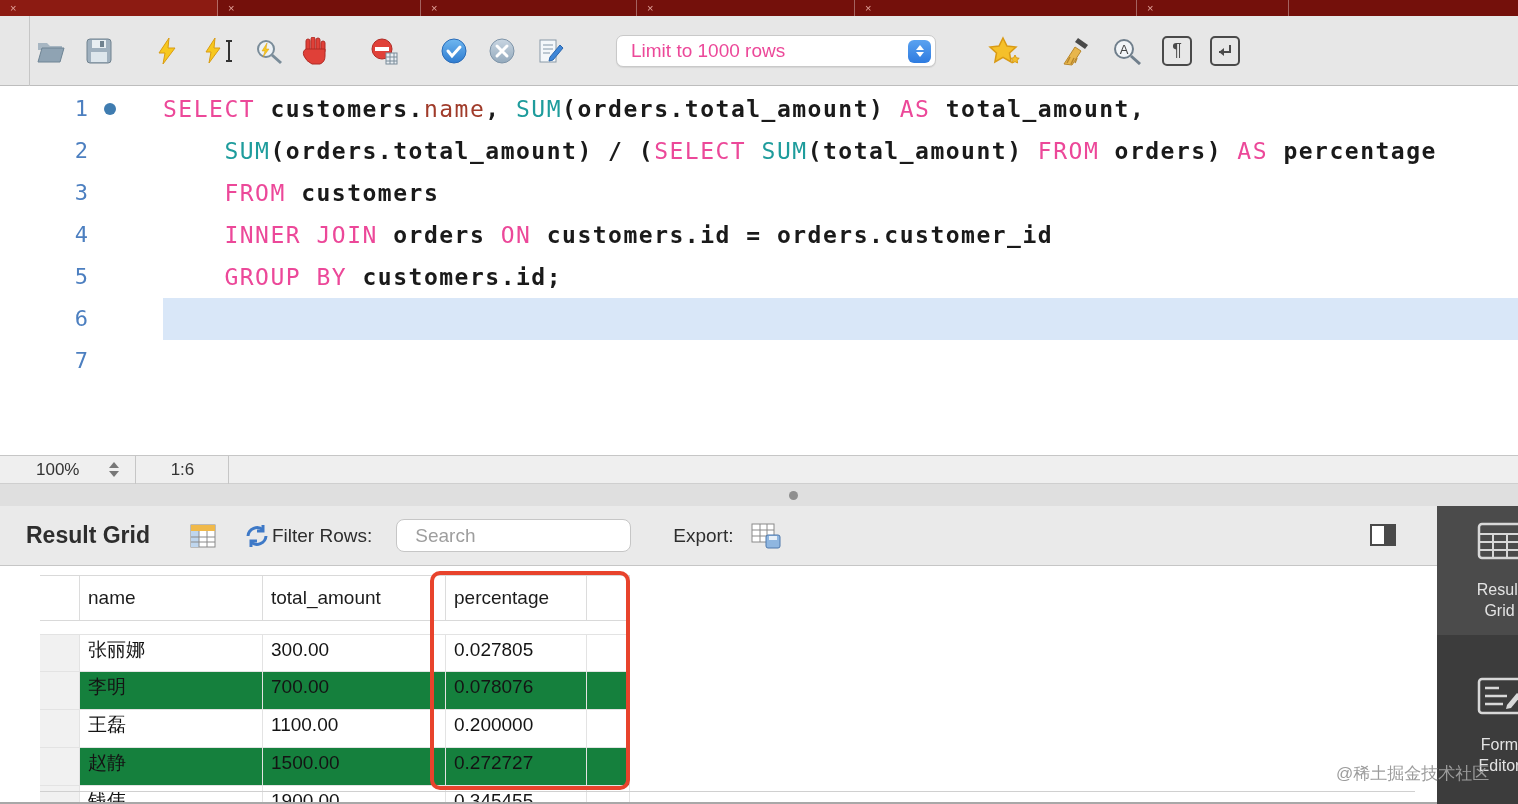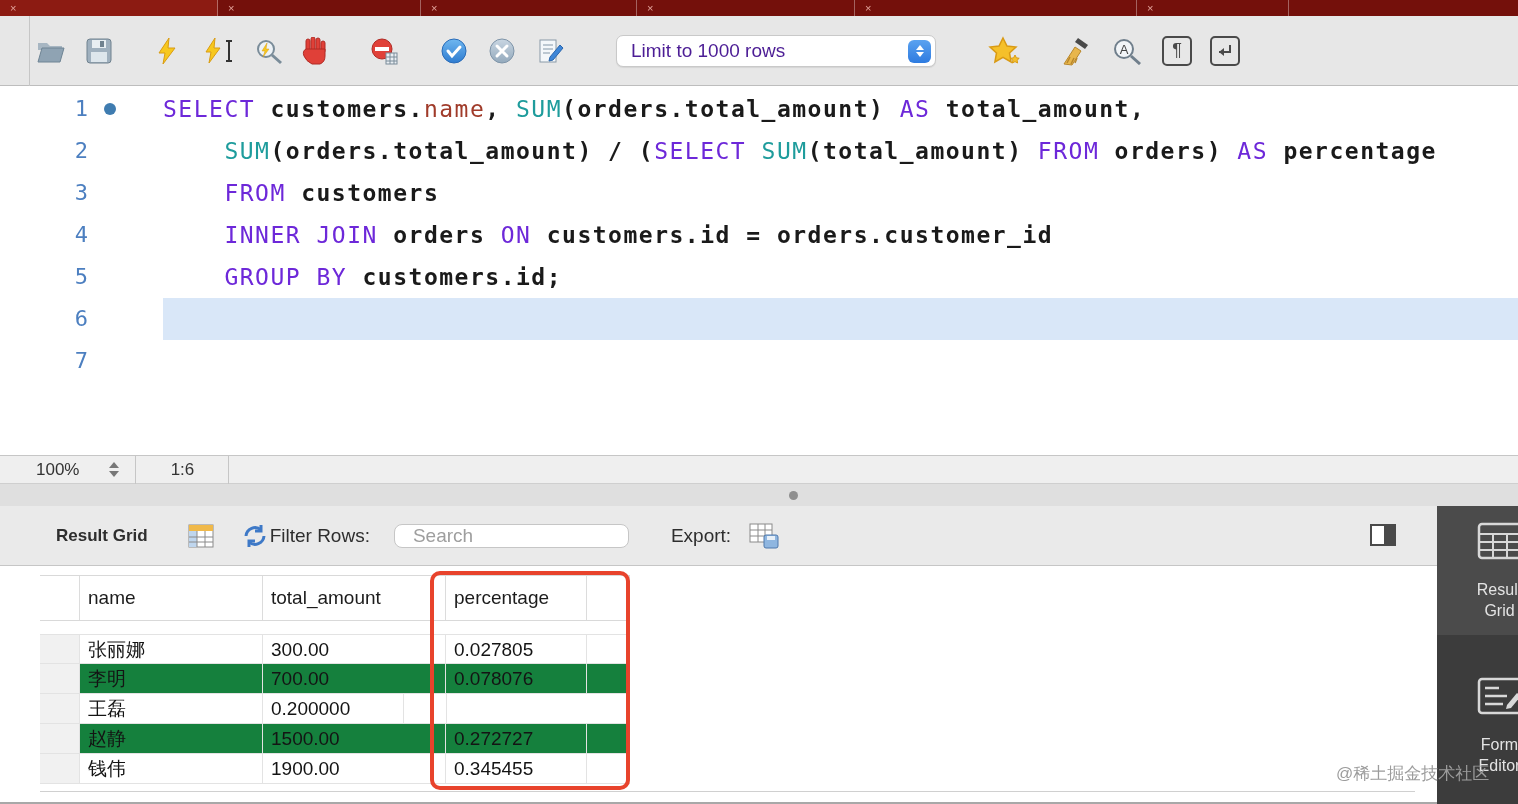--- a/index.html
+++ b/index.html
@@ -14,77 +14,77 @@
   .tab.t4 { width:282px; } .tab.t5 { width:152px; }
   .tab-fill { flex:1; }
   .tab-x { color:#E3A49B; font-size:11px; line-height:16px; padding-left:10px; }
 
   
   .toolbar { position:absolute; top:16px; left:0; width:1518px; height:70px; background:#E7E7E7;
              border-bottom:1px solid #BDBDBD; display:flex; align-items:center; }
   .toolbar-edge { width:30px; height:70px; border-right:1px solid #C6C6C6; flex:none; }
   .tbtn { flex:none; display:flex; align-items:center; justify-content:center; }
   .sel { height:32px; width:320px; margin-left:52px; background:#fff; border:1px solid #C9C9C9; border-radius:7px;
-         display:flex; align-items:center; padding-left:14px; font-size:19px; color:#4c1d95; position:relative;
+         display:flex; align-items:center; padding-left:14px; font-size:19px; color:#ec4899; position:relative;
          box-shadow:0 1px 1px rgba(0,0,0,.08); }
   .sel-step { position:absolute; right:4px; top:4px; width:23px; height:23px; border-radius:6px;
               background:linear-gradient(#5AA2F0,#2E7BE0); display:flex; flex-direction:column;
               align-items:center; justify-content:center; gap:2px; }
   .chev-up { width:0;height:0;border-left:4px solid transparent;border-right:4px solid transparent;border-bottom:5px solid #fff; }
   .chev-dn { width:0;height:0;border-left:4px solid transparent;border-right:4px solid transparent;border-top:5px solid #fff; }
   .boxicon { width:30px; height:30px; border:2px solid #4A4A4A; border-radius:5px; display:flex;
              align-items:center; justify-content:center; font-size:18px; color:#4A4A4A; background:transparent; }
 
   
   .editor { position:absolute; top:86px; left:0; width:1518px; height:369px; background:#fff; padding-top:2px; }
   .code-line { display:flex; height:42px; }
   .gutter { width:88px; flex:none; text-align:right; color:#4C7FC0; font-size:22px; line-height:42px;
             font-family:"DejaVu Sans Mono", monospace; }
   .marker { width:75px; flex:none; position:relative; }
   .dot { position:absolute; left:16px; top:15px; width:12px; height:12px; border-radius:50%; background:#3F7CB0; }
   .code { flex:1; white-space:pre; font-family:"DejaVu Sans Mono", monospace; font-size:23px;
           letter-spacing:1.5px; line-height:42px; color:#1A1A1A; }
   .code.current { background:#D9E7F8; }
-  .sq-kw { color:#6d28d9; } .sq-fn { color:#1E9C9C; } .sq-at { color:#A03B2A; } .sq-pl { color:#1A1A1A;font-weight:bold; }
+  .sq-kw { color:#ec4899; } .sq-fn { color:#1E9C9C; } .sq-at { color:#A03B2A; } .sq-pl { color:#1A1A1A;font-weight:bold; }
 
   
   .statusbar { position:absolute; top:455px; left:0; width:1518px; height:29px; background:#EFEFEF;
                border-top:1px solid #C6C6C6; border-bottom:1px solid #CFCFCF; display:flex; align-items:center;
                font-size:17px; color:#333; }
   .zoom { margin-left:36px;text-align:right; }
   .step2 { margin-left:30px; display:flex; flex-direction:column; gap:3px; align-items:center; }
   .g-up { width:0;height:0;border-left:5px solid transparent;border-right:5px solid transparent;border-bottom:6px solid #777; }
   .g-dn { width:0;height:0;border-left:5px solid transparent;border-right:5px solid transparent;border-top:6px solid #777; }
   .vdiv { width:1px; height:29px; background:#C6C6C6; margin-left:16px; }
   .poscell { width:92px; text-align:center; }
 
   
   .splitter { position:absolute; top:484px; left:0; width:1518px; height:22px; background:#DFDFDF; }
   .splitter .knob { position:absolute; left:52%; top:7px; width:9px; height:9px; border-radius:50%; background:#8F8F8F; }
 
   
   .rtoolbar { position:absolute; top:506px; left:0; width:1518px; height:60px; background:#EAEAEA;
               border-bottom:1px solid #C6C6C6; display:flex; align-items:center; }
-  .rtitle { margin-left:56px; font-size:17px; font-weight:bold; color:#2E2E2E; }
+  .rtitle { margin-left:26px; font-size:23px; font-weight:bold; color:#2E2E2E; }
   .ric { flex:none; display:flex; align-items:center; }
   .rlabel { font-size:19px; color:#2E2E2E; }
-  .search { margin-left:24px; width:235px; height:24px; background:#fff; border:1px solid #C6C6C6;
+  .search { margin-left:24px; width:235px; height:33px; background:#fff; border:1px solid #C6C6C6;
             border-radius:8px; display:flex; align-items:center; padding:0 10px; }
   .search input { border:none; outline:none; flex:1; font-size:19px; margin-left:8px; color:#333;
                   font-family:"Liberation Sans", sans-serif; background:transparent; }
   .search input::placeholder { color:#9E9E9E; }
   .ptoggle { position:absolute; left:1370px; top:18px; }
 
   
   .gridregion { position:absolute; top:566px; left:0; width:1518px; height:238px; background:#fff; }
   .grid { position:absolute; left:40px; top:9px; }
   .g-header { display:flex; height:46px; border-top:1px solid #D9D9D9; border-bottom:1px solid #D9D9D9; background:#fff; }
   .g-header .cell { line-height:44px; font-size:19px; color:#1C1C1C; padding-left:8px; border-right:1px solid #DCDCDC; }
   .g-spacer { height:13px; }
-  .g-row { display:flex; height:30px; border-bottom:1px solid #E3E3E3; }
+  .g-row { display:flex; height:38px; border-bottom:1px solid #E3E3E3; }
   .g-row.first { border-top:1px solid #E3E3E3; }
   .g-row.alt { background:#15803d; }
   .g-row .cell { line-height:29px; font-size:19px; color:#141414; padding-left:8px; border-right:1px solid #E3E3E3; }
   .c0 { width:40px; padding-left:0 !important; }
   .g-row .c0 { background:#F1F1F1; }
   .c1 { width:183px; } .c2 { width:183px; } .c3 { width:141px; } .c4 { width:43px; }
   .grid-bottom-line { position:absolute; left:40px; top:225px; width:1375px; border-top:1px solid #D0D0D0; }
   .hl-box { position:absolute; left:430px; top:571px; width:200px; height:219px; border:4px solid #E8432C;
             border-radius:10px; z-index:6; pointer-events:none; }
 
@@ -367,20 +367,21 @@
     <div class="g-row alt">
       <div class="cell c0"></div>
       <div class="cell c1">李明</div>
       <div class="cell c2">700.00</div>
       <div class="cell c3">0.078076</div>
       <div class="cell c4"></div>
     </div>
     <div class="g-row">
       <div class="cell c0"></div>
       <div class="cell c1">王磊</div>
+      <div class="cell c2">1100.00</div>
       <div class="cell c3">0.200000</div>
       <div class="cell c4"></div>
     </div>
     <div class="g-row alt">
       <div class="cell c0"></div>
       <div class="cell c1">赵静</div>
       <div class="cell c2">1500.00</div>
       <div class="cell c3">0.272727</div>
       <div class="cell c4"></div>
     </div>

